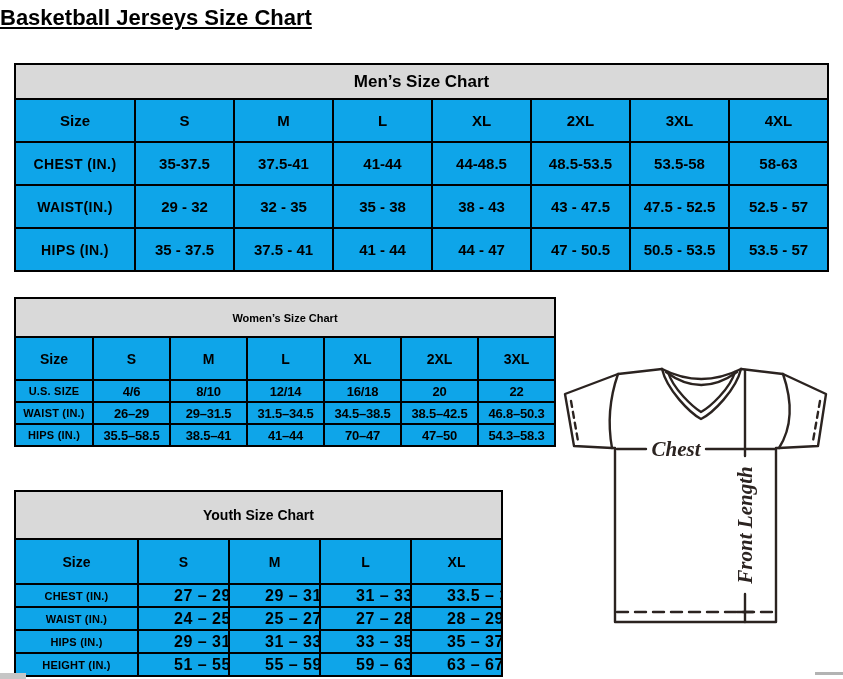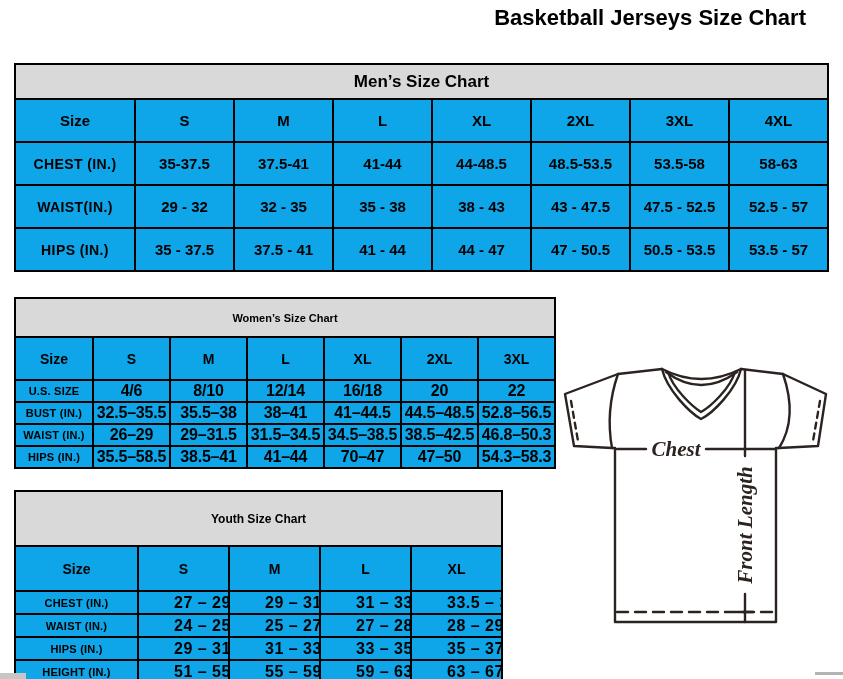--- a/index.html
+++ b/index.html
@@ -6,23 +6,24 @@
   html,body { background:#fff; }
   body {
     position:relative;
     width:843px; height:679px;
     font-family:"Liberation Sans", sans-serif;
     color:#000;
     overflow:hidden;
   }
   .page-title {
     position:absolute; top:5px; left:0; width:806px;
-    text-align:right;
+    text-align:left;
     font-size:22px; font-weight:bold;
     letter-spacing:0px;
+    text-decoration:underline;
   }
   table {
     position:absolute;
     border-collapse:collapse;
     table-layout:fixed;
     background:#0ea5e9;
   }
   th, td {
     border:2px solid #000;
     text-align:center;
@@ -41,25 +42,25 @@
   table.mens tbody tr { height:43px; }
   table.mens tbody th { font-size:14px; letter-spacing:0.4px; }
   table.mens tbody td { font-size:15px; }
 
   
   table.womens { left:14px; top:297px; width:542px; }
   table.womens tr.title-row th { height:39px; font-size:11px; }
   table.womens tr.cols th { height:43px; font-size:14px; }
   table.womens tbody tr { height:22px; }
   table.womens tbody th { font-size:11px; letter-spacing:0.2px; }
-  table.womens tbody td { font-size:16px; letter-spacing:-0.2px; }
+  table.womens tbody td { font-size:13px; letter-spacing:-0.2px; }
 
   
   table.youth { left:14px; top:490px; width:489px; }
-  table.youth tr.title-row th { height:55px; font-size:12px; }
+  table.youth tr.title-row th { height:48px; font-size:14px; }
   table.youth tr.cols th { height:45px; font-size:14px; }
   table.youth tbody tr { height:23px; }
   table.youth tbody th { font-size:11px; letter-spacing:0.2px; }
   table.youth tbody td { font-size:16px; letter-spacing:0.5px;padding-left:35px; }
 
   
   .jersey-wrap { position:absolute; left:555px; top:360px; width:285px; height:290px; }
   .jersey-wrap svg { display:block; }
   .diagram-label {
     font-family:"Liberation Serif", "DejaVu Serif", serif;
@@ -165,29 +166,20 @@
       <tr>
         <th>U.S. SIZE</th>
         <td>4/6</td>
         <td>8/10</td>
         <td>12/14</td>
         <td>16/18</td>
         <td>20</td>
         <td>22</td>
       </tr>
       <tr>
-        <th>BUST (IN.)</th>
-        <td>32.5–35.5</td>
-        <td>35.5–38</td>
-        <td>38–41</td>
-        <td>41–44.5</td>
-        <td>44.5–48.5</td>
-        <td>52.8–56.5</td>
-      </tr>
-      <tr>
         <th>WAIST (IN.)</th>
         <td>26–29</td>
         <td>29–31.5</td>
         <td>31.5–34.5</td>
         <td>34.5–38.5</td>
         <td>38.5–42.5</td>
         <td>46.8–50.3</td>
       </tr>
       <tr>
         <th>HIPS (IN.)</th>

